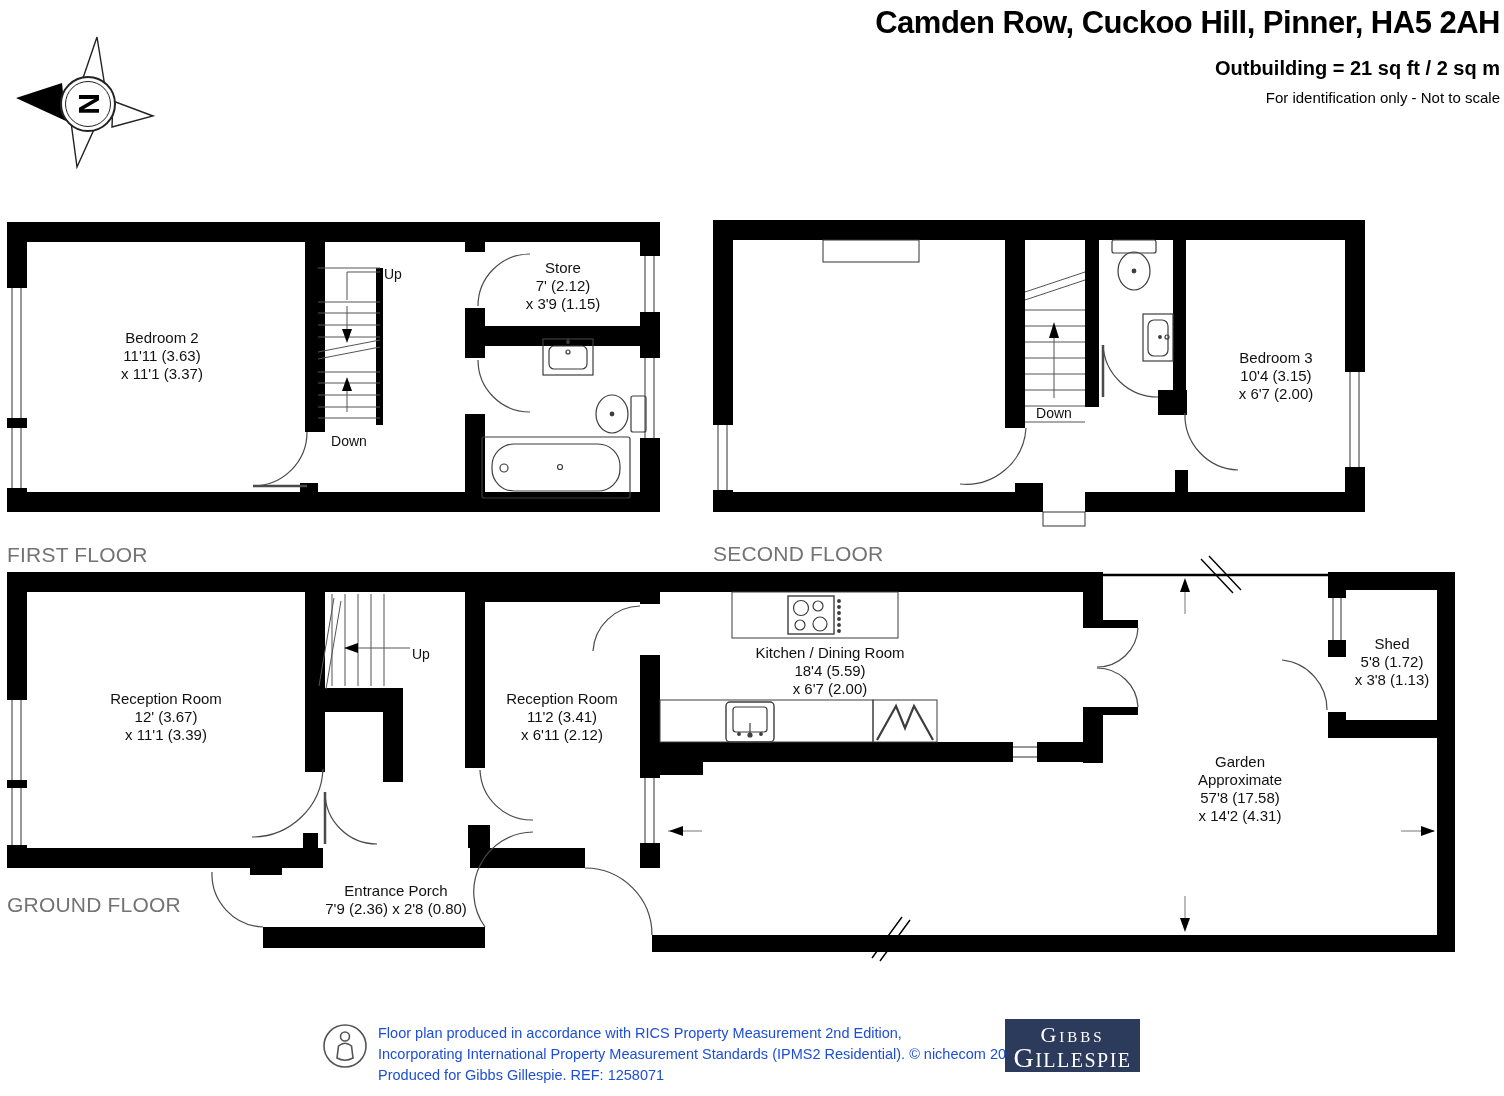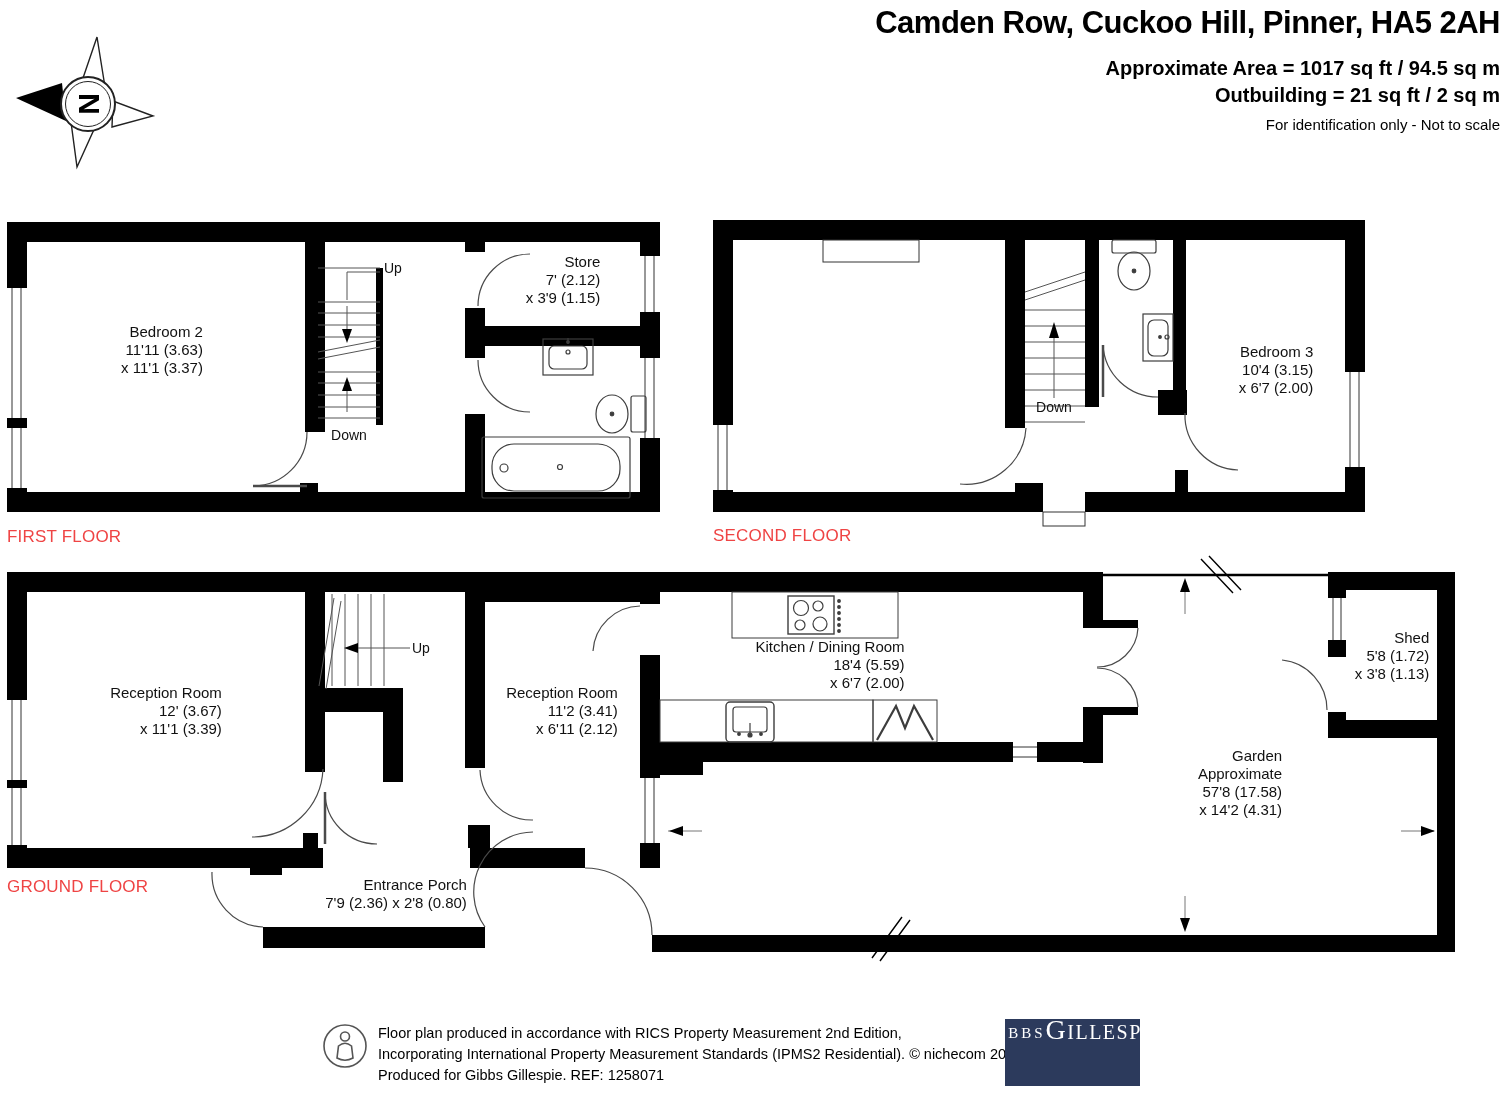--- a/index.html
+++ b/index.html
@@ -3,29 +3,29 @@
 <meta charset="utf-8">
 <style>
   html,body{margin:0;padding:0;background:#fff;}
   .page{position:relative;width:1504px;height:1096px;background:#fff;overflow:hidden;
         font-family:"Liberation Sans",sans-serif;color:#000;}
   svg.plan{position:absolute;left:0;top:0;}
   .header{position:absolute;top:6px;right:4px;text-align:right;}
   .header .title{font-size:31px;font-weight:800;letter-spacing:-0.5px;line-height:34px;}
   .header .areas{margin-top:15px;font-size:20px;font-weight:700;line-height:27px;}
   .header .note{margin-top:7px;font-size:15px;font-weight:400;}
-  .lbl{position:absolute;transform:translateX(-50%);text-align:right;font-size:15px;
-       line-height:18px;white-space:nowrap;color:#111;}
+  .lbl{position:absolute;transform:translateX(-50%);text-align:center;font-size:15px;
+       line-height:18px;white-space:nowrap;color:#111;margin-top:6px;}
   .lbl.sm{transform:none;font-size:14px;}
-  .floor-title{position:absolute;font-size:17px;color:#ef4444;letter-spacing:0.2px;}
+  .floor-title{position:absolute;font-size:21px;color:#737373;letter-spacing:0.2px;margin-top:16px;}
   .footer{position:absolute;left:322px;top:1023px;display:flex;align-items:flex-start;}
-  .footer .txt{margin-left:10px;font-size:14.5px;line-height:21px;color:#000000;}
-  .logo{position:absolute;left:1005px;top:1019px;width:135px;height:67px;background:#2c3a5c;
+  .footer .txt{margin-left:10px;font-size:14.5px;line-height:21px;color:#1d4ed8;}
+  .logo{position:absolute;left:1005px;top:1019px;width:135px;height:53px;background:#2c3a5c;
         color:#fff;text-align:center;font-family:"Liberation Serif",serif;
-        font-variant:small-caps;display:flex;flex-direction:row;justify-content:center;}
+        font-variant:small-caps;display:flex;flex-direction:column;justify-content:center;}
   .logo .l1{font-size:22px;letter-spacing:3px;line-height:24px;}
   .logo .l2{font-size:28px;letter-spacing:1.5px;line-height:22px;}
 </style>
 </head>
 <body>
 
 <div class="page">
 
   <svg class="plan" width="1504" height="1096" viewBox="0 0 1504 1096">
 
@@ -213,21 +213,20 @@
           <rect x="873" y="700" width="64" height="42" stroke-width="1"></rect>
           <path d="M877,740L896,706L905,728L914,706L933,740" stroke-width="2.2"></path>
         </g>
       </g>
     </g>
   </svg>
 
   <div class="header">
     <div class="title">Camden Row, Cuckoo Hill, Pinner, HA5 2AH</div>
     <div class="areas">
-      <div>Approximate Area = 1017 sq ft / 94.5 sq m</div>
       <div>Outbuilding = 21 sq ft / 2 sq m</div>
     </div>
     <div class="note">For identification only - Not to scale</div>
   </div>
 
   <div class="lbl" style="left:162px;top:323px">
     <div>Bedroom 2</div>
     <div>11'11 (3.63)</div>
     <div>x 11'1 (3.37)</div>
   </div>

